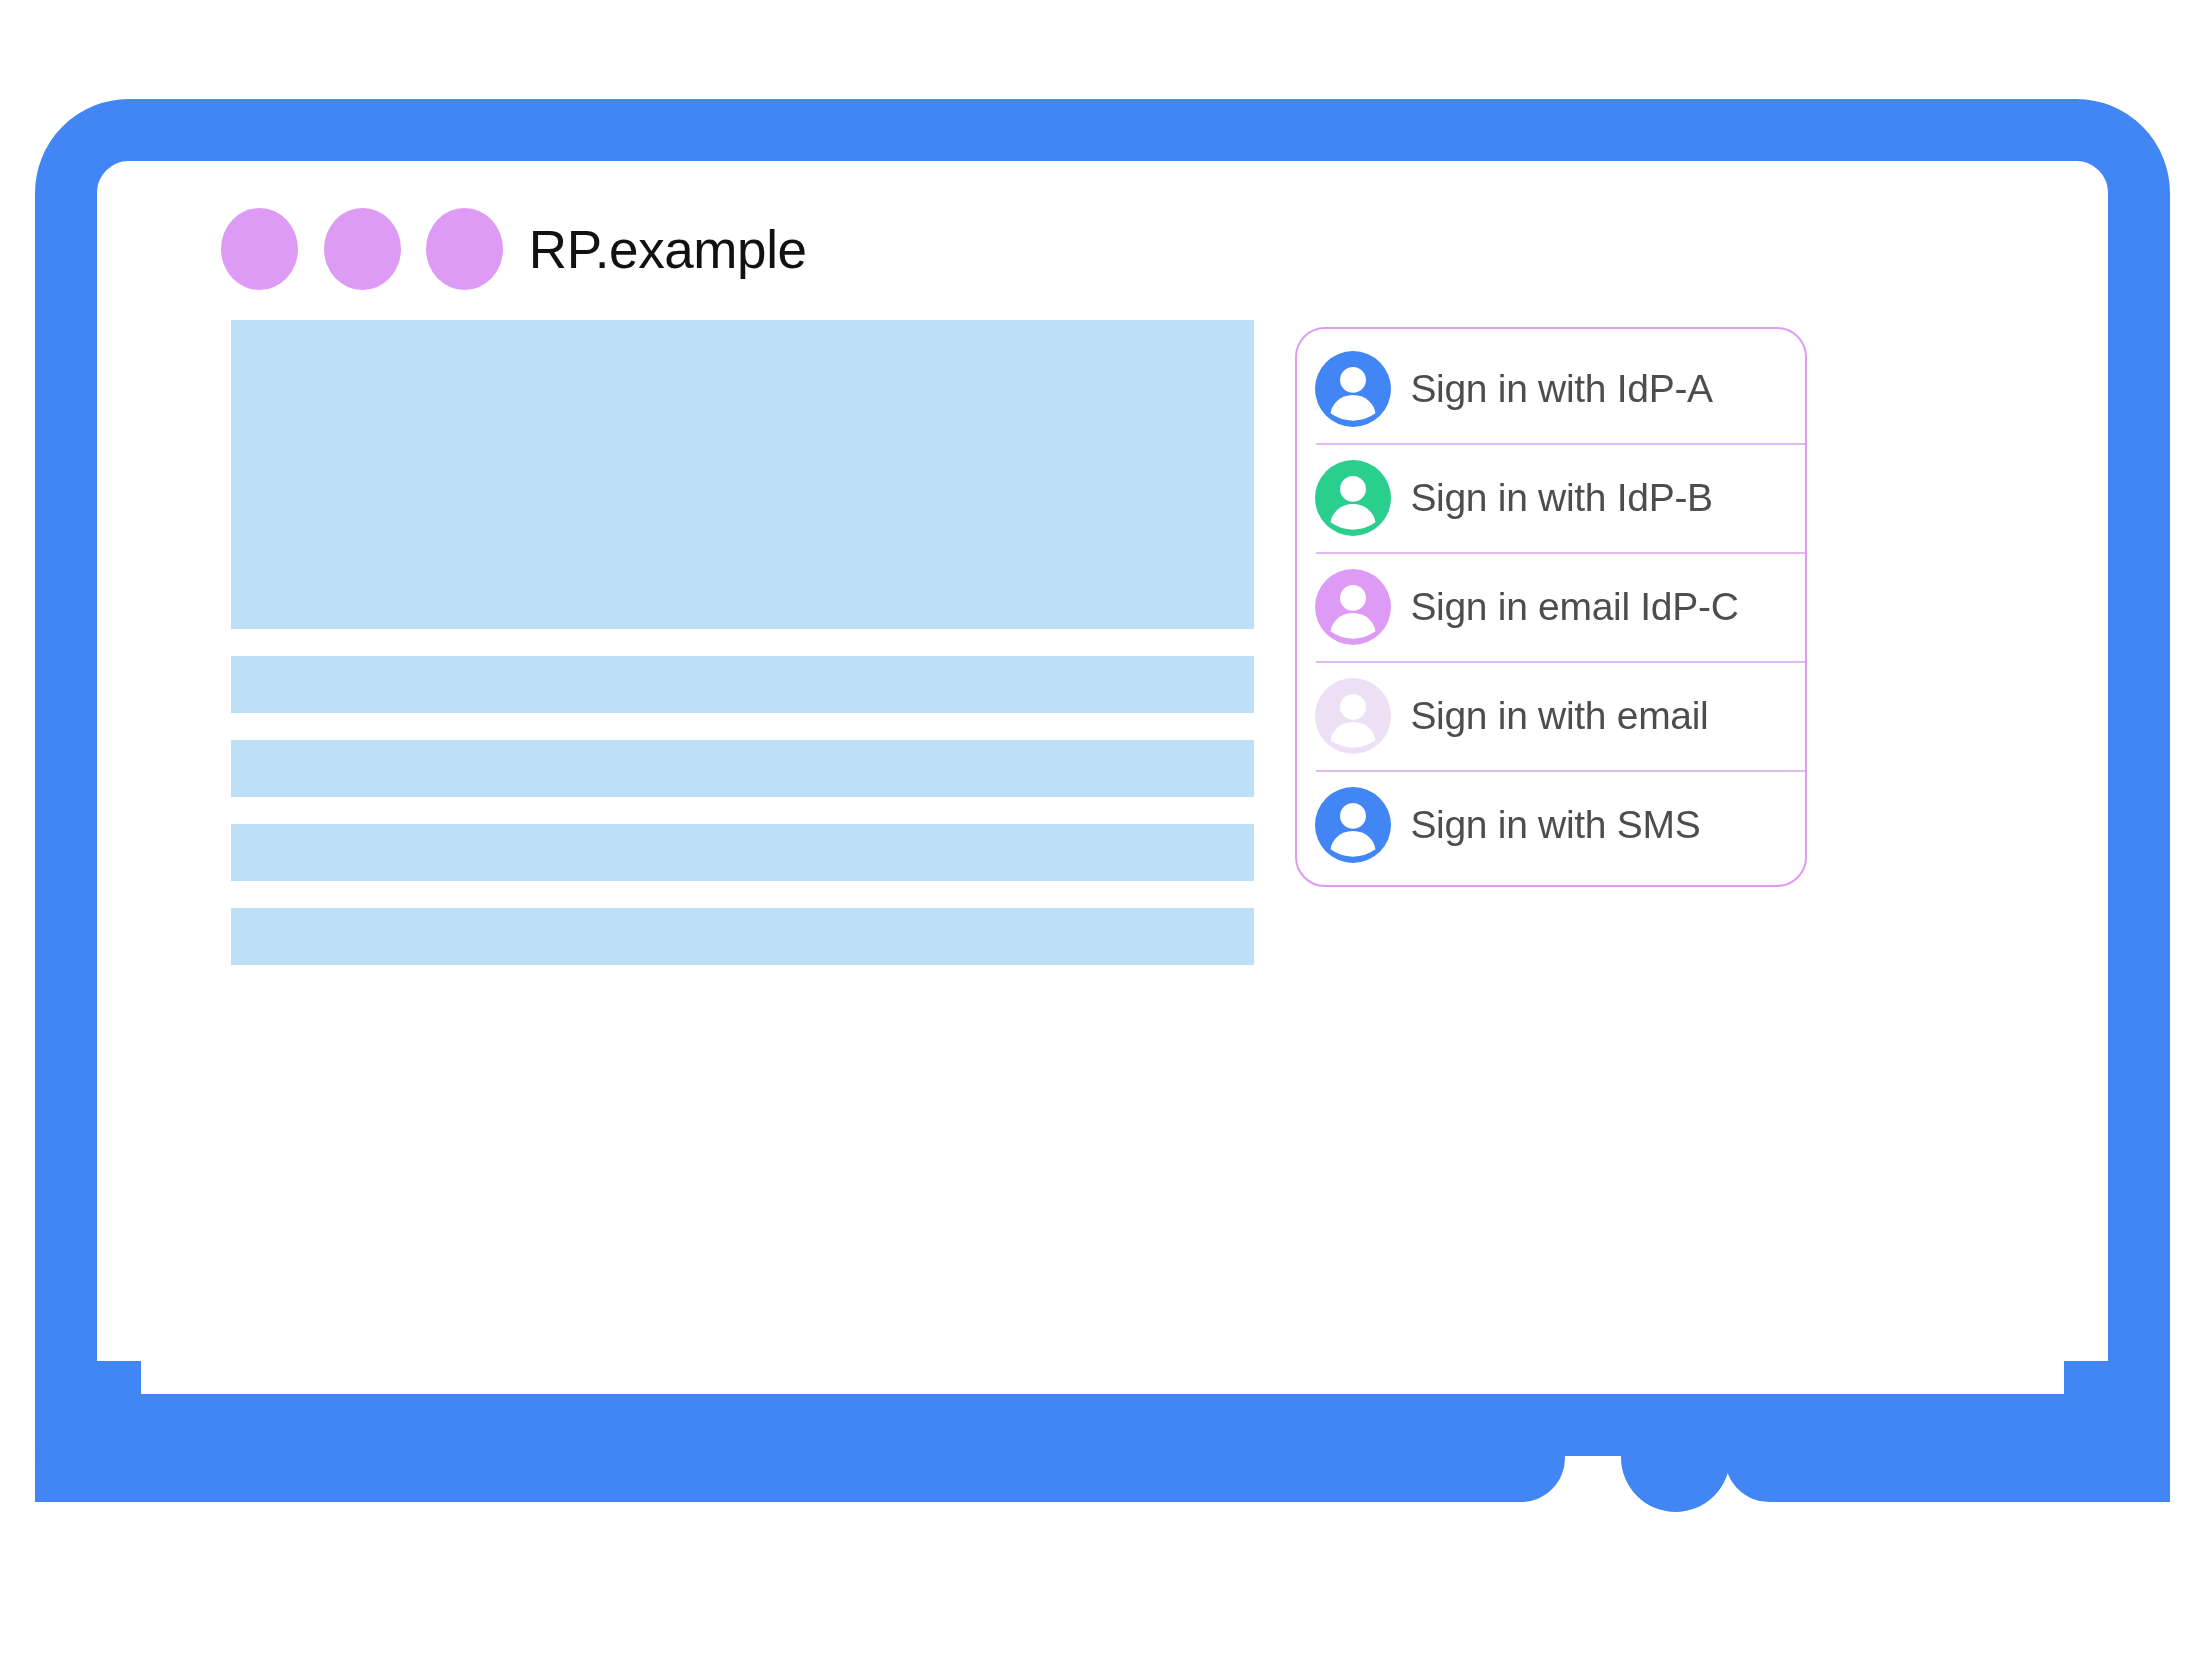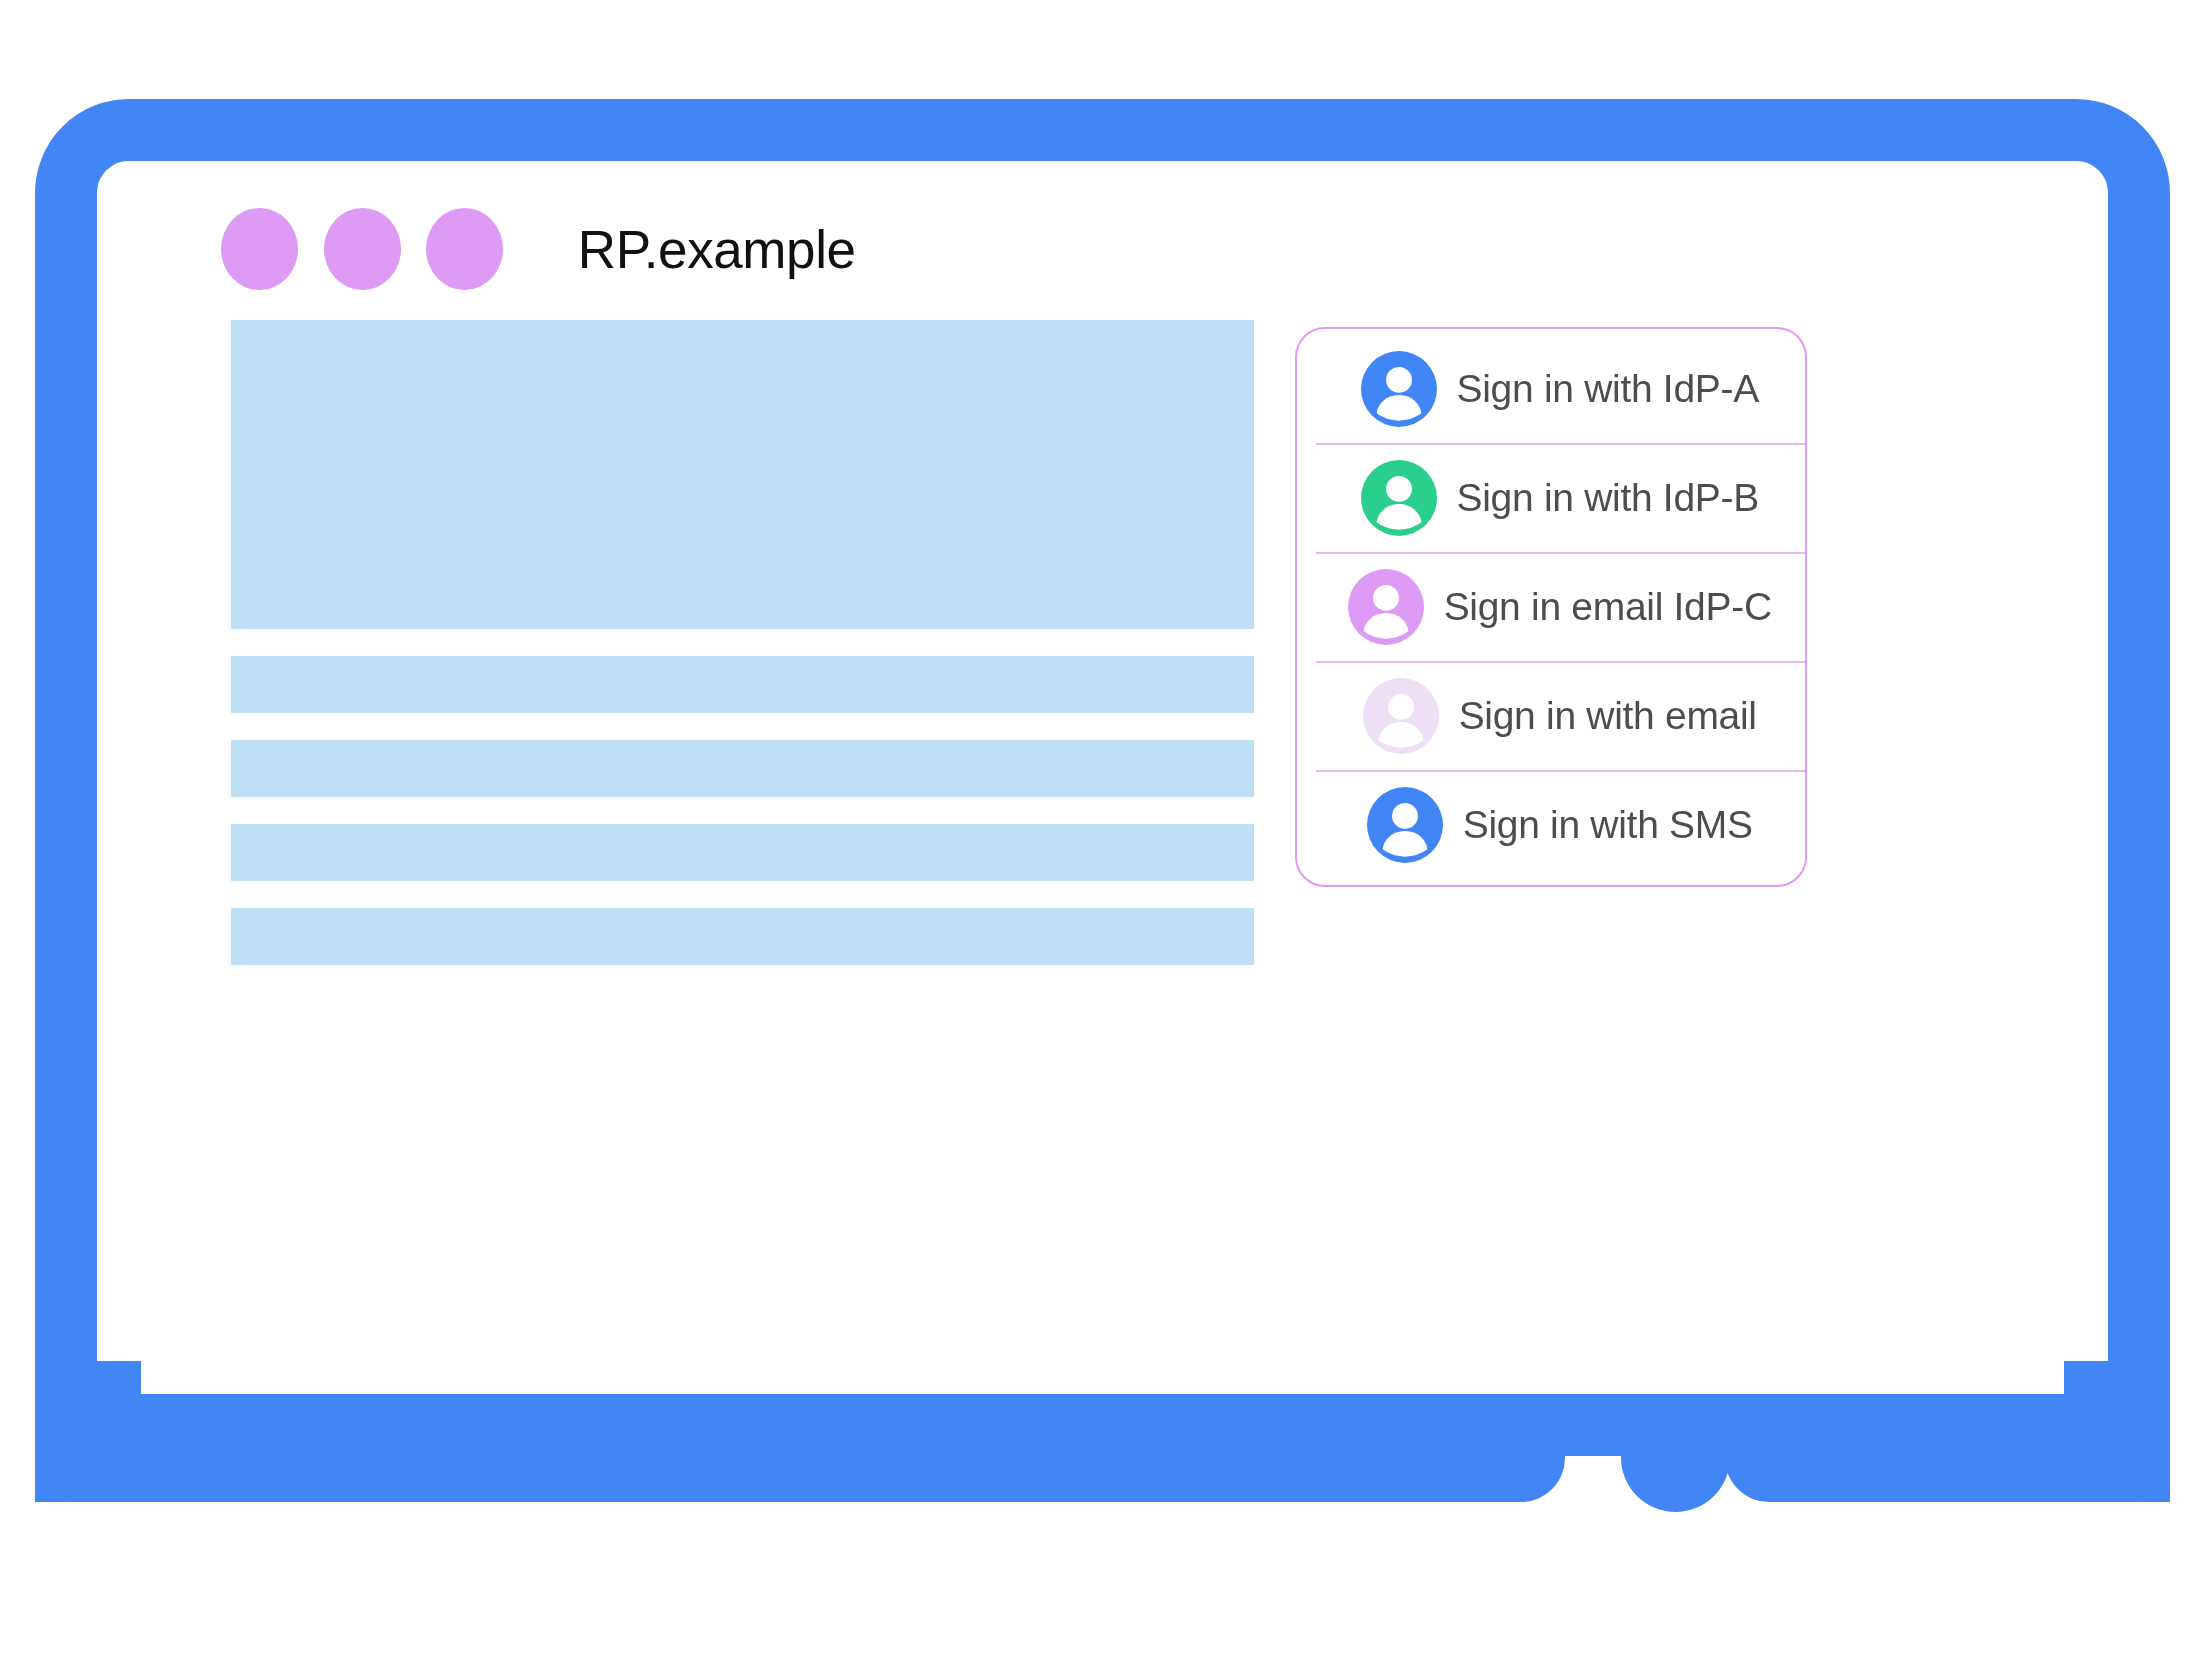--- a/index.html
+++ b/index.html
@@ -112,21 +112,20 @@
   }
   .dot {
     width: 77px;
     height: 82px;
     border-radius: 50%;
     background: #DE9BF5;
     margin-right: 25.6px;
     flex: 0 0 auto;
   }
   #window-title {
-    margin-left: 49px;
     font-size: 53px;
     color: #111111;
     letter-spacing: -0.4px;
     white-space: nowrap;
   }
 
   
   #skeleton {
     position: absolute;
     left: 134px;
@@ -153,21 +152,20 @@
     padding: 5.3px 0;
   }
   .account-row {
     display: flex;
     align-items: center;
     height: 109px;
     padding-left: 18px;
     box-sizing: border-box;
     position: relative;
     cursor: pointer;
-    justify-content: center;
   }
   .account-row + .account-row::before {
     content: "";
     position: absolute;
     left: 19.4px;
     right: 0;
     top: 0;
     height: 1.8px;
     background: #E6B8F2;
   }

